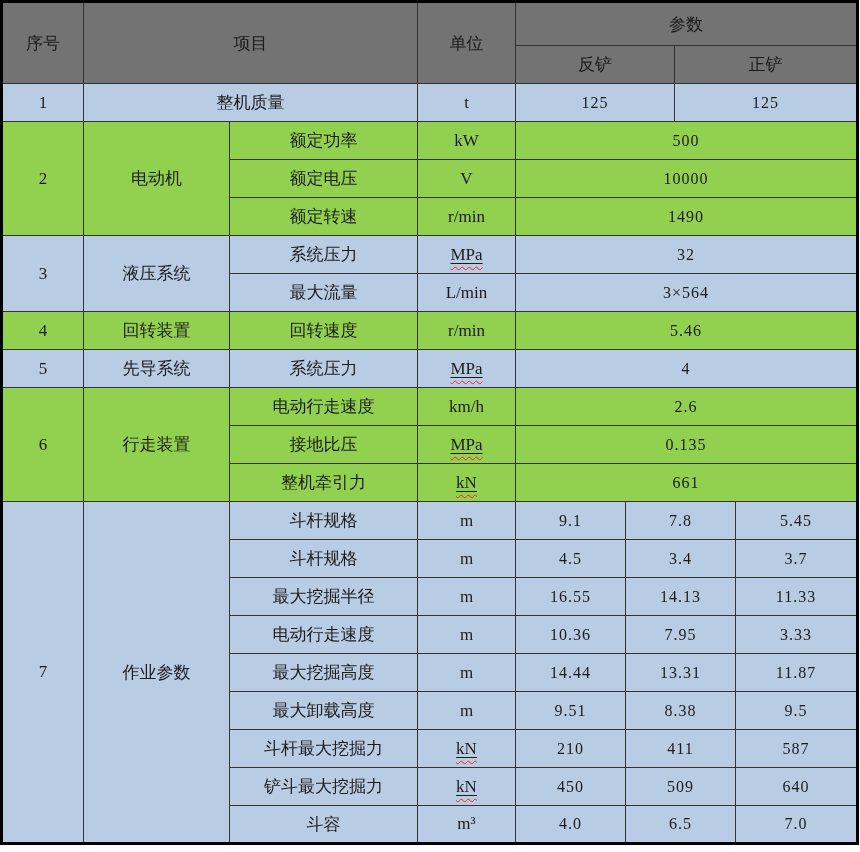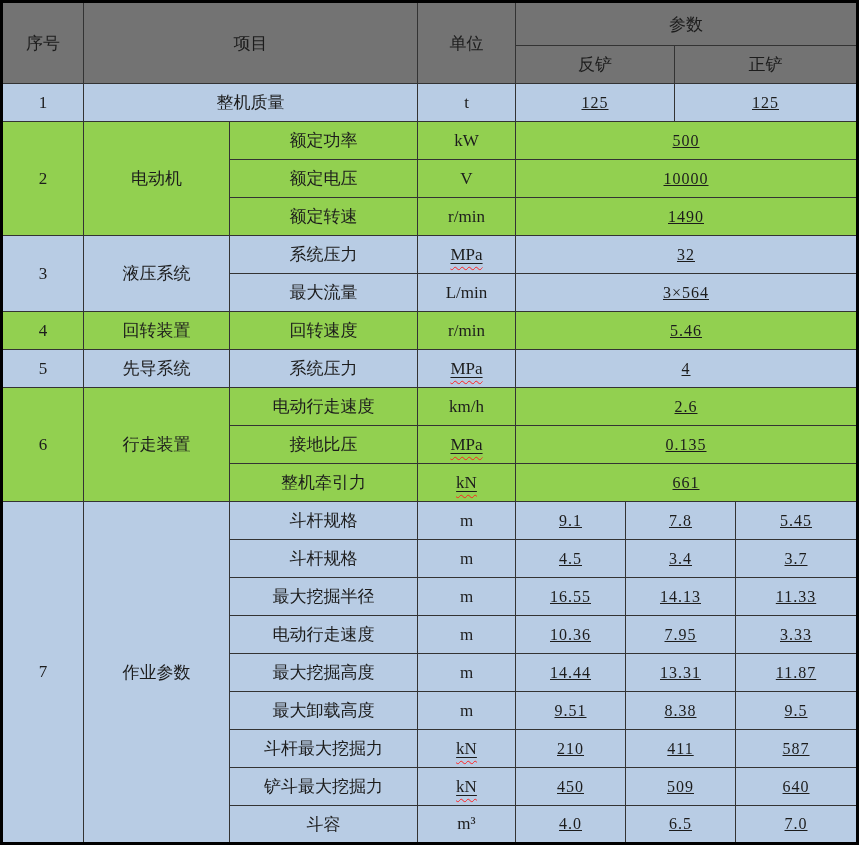--- a/index.html
+++ b/index.html
@@ -9,21 +9,21 @@
         border:3px solid #000000;margin:0;}
   th,td{border:1.6px solid #333333;text-align:center;vertical-align:middle;
         padding:0;font-weight:normal;color:#1c1c1c;font-size:17px;
         overflow:hidden;white-space:nowrap;}
   thead th{background:#737373;}
   tr.h1{height:44px;}
   tr.h2{height:38px;}
   tbody tr{height:38px;}
   tr.blue>td{background:#B8CCE4;}
   tr.green>td{background:#92D050;}
-  td.num{font-size:16px;letter-spacing:1px;text-decoration:underline;}
+  td.num{font-size:16px;letter-spacing:1px;}
   
   .squig{text-decoration-line:underline;text-decoration-style:wavy;
          text-decoration-color:#ff2222;text-decoration-thickness:1px;
          text-underline-offset:6px;}
   .uline{text-decoration-line:underline;text-decoration-style:solid;
          text-decoration-color:#1c1c1c;text-decoration-thickness:1px;
          text-underline-offset:3px;text-decoration:underline;}
 </style>
 </head>
 <body>

